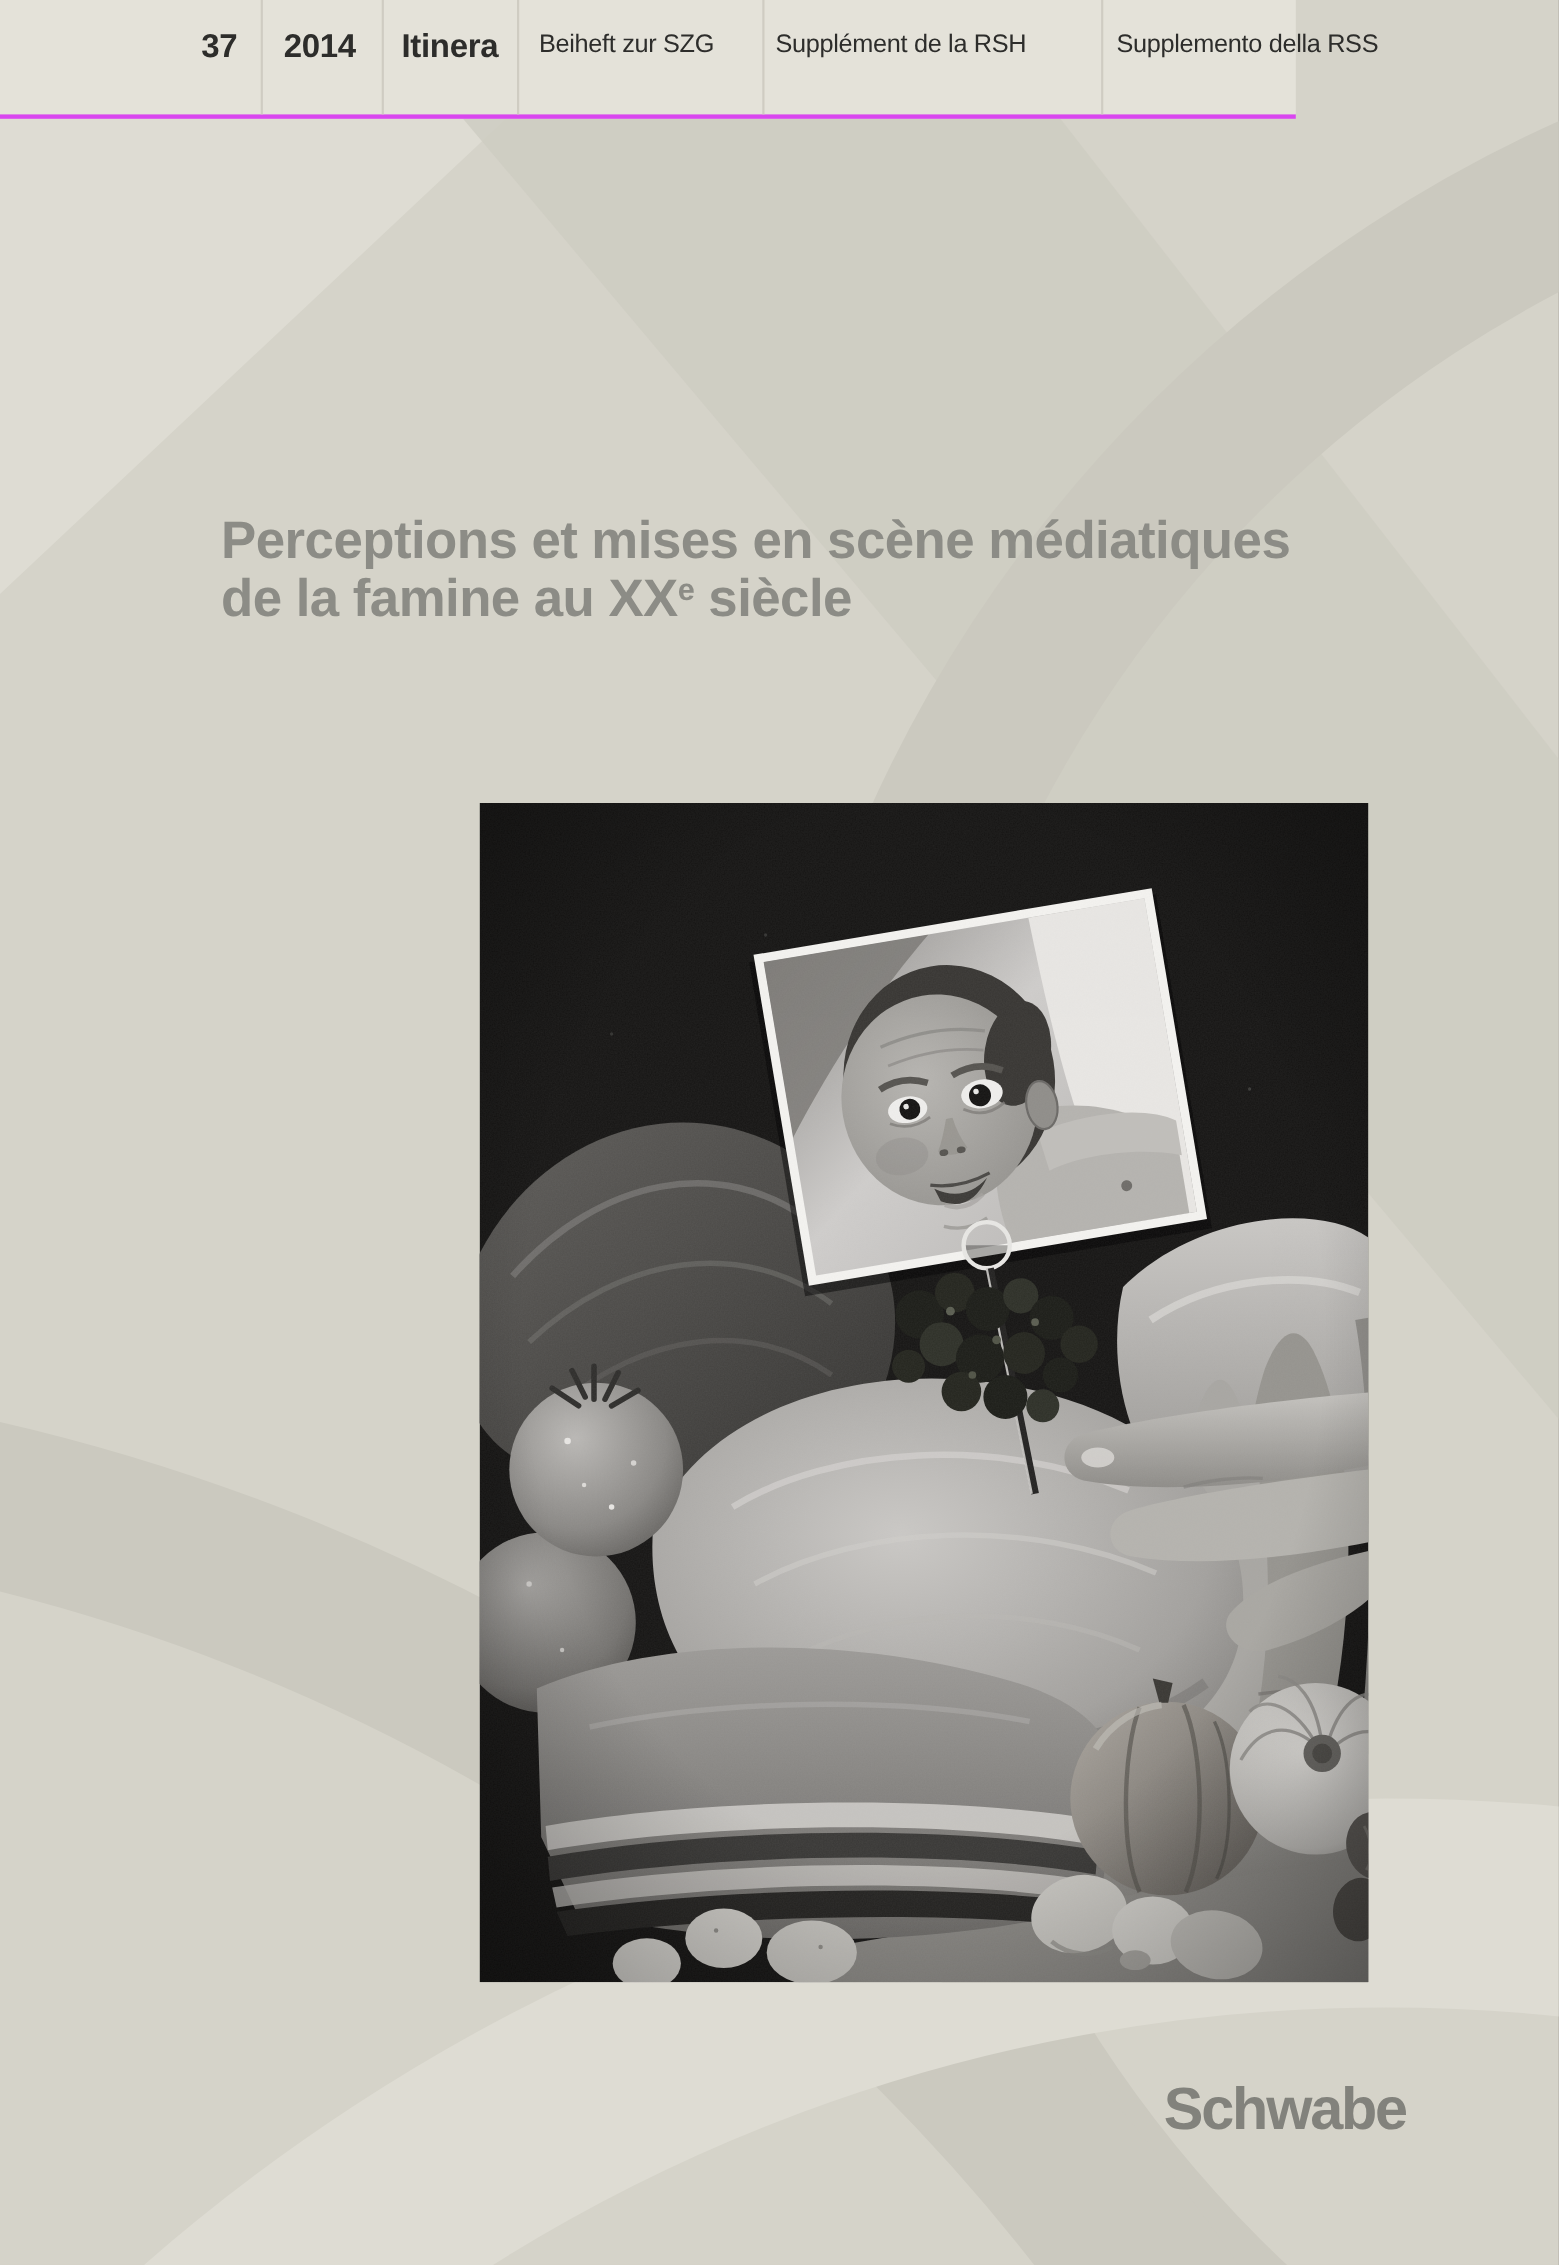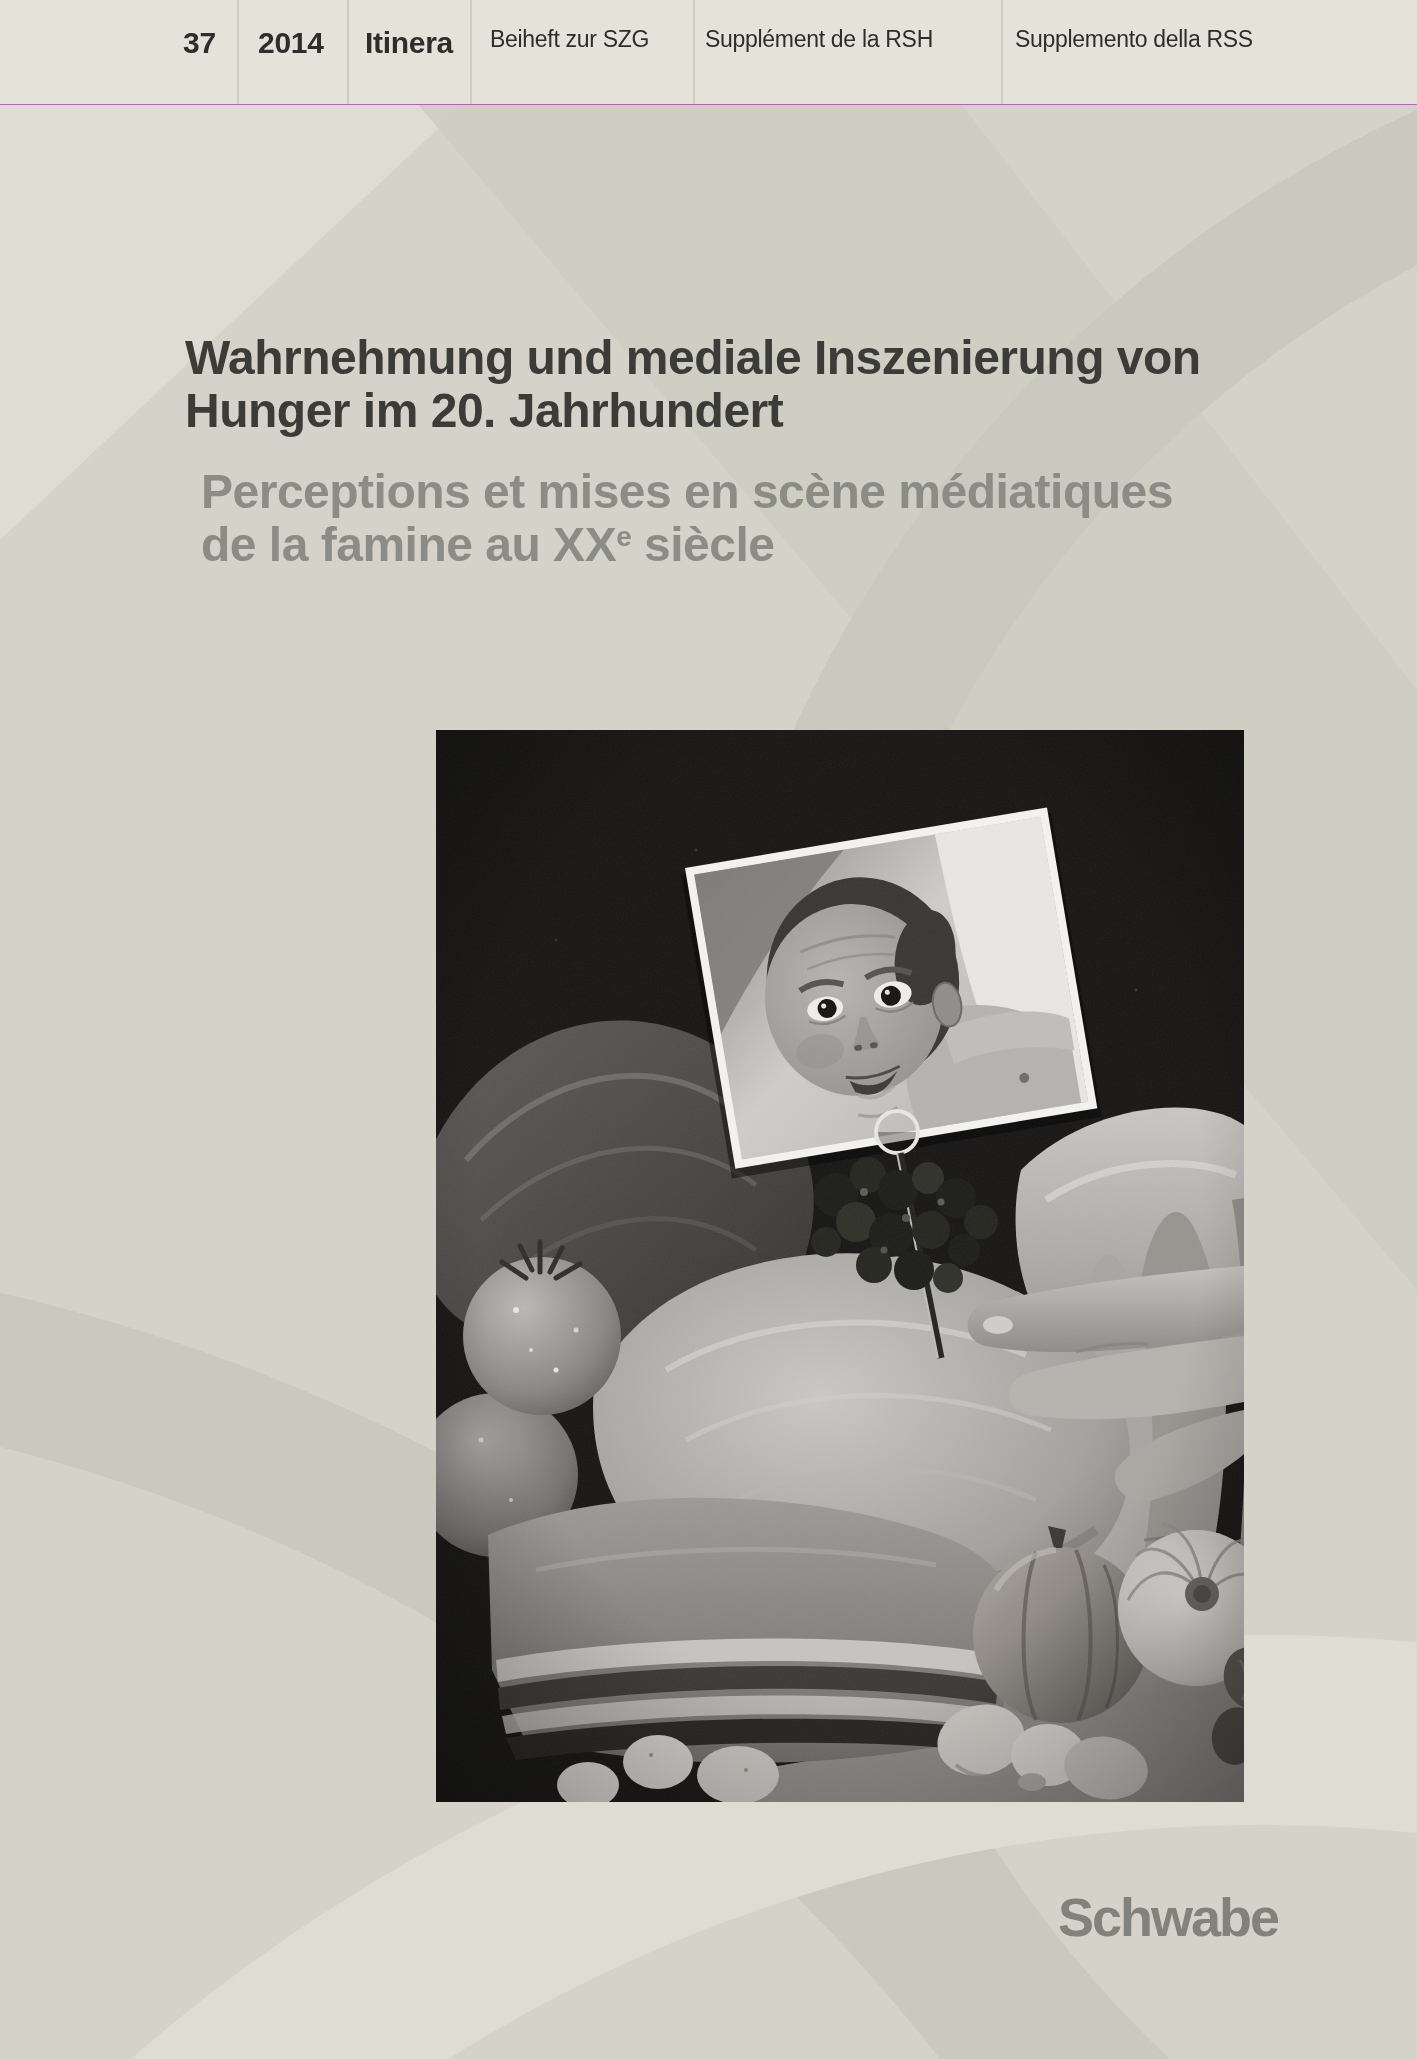--- a/index.html
+++ b/index.html
@@ -4,22 +4,22 @@
 <style>
   html,body{margin:0;padding:0;background:#9a9890;}
   .page{
     position:relative;width:1417px;height:2059px;margin:0 auto;
     background:#d5d3c9;overflow:hidden;
     font-family:"Liberation Sans","DejaVu Sans",sans-serif;
   }
   .bg-art{position:absolute;left:0;top:0;width:1417px;height:2059px;}
   
   .topbar{
-    position:absolute;left:0;top:0;width:1417px;height:104px;
-    background:#e4e2d9;border-bottom:1px solid #d946ef;
+    position:absolute;left:0;top:0;width:1178px;height:104px;
+    background:#e4e2d9;border-bottom:4px solid #d946ef;
   }
   .topbar .seg{
     position:absolute;top:26px;font-size:23px;color:#2d2d2b;
     letter-spacing:-0.3px;white-space:nowrap;
   }
   .topbar .seg.b{font-weight:bold;font-size:30px;}
   .topbar .divider{
     position:absolute;top:0;width:2px;height:104px;background:#cfccc2;
   }
   
@@ -77,23 +77,20 @@
     <div class="divider" style="left:347px"></div>
     <span class="seg b" style="left:365px">Itinera</span>
     <div class="divider" style="left:470px"></div>
     <span class="seg" style="left:490px">Beiheft zur SZG</span>
     <div class="divider" style="left:693px"></div>
     <span class="seg" style="left:705px">Supplément de la RSH</span>
     <div class="divider" style="left:1001px"></div>
     <span class="seg" style="left:1015px">Supplemento della RSS</span>
   </header>
 
-  <h1 class="title-de"><span>Wahrnehmung und mediale Inszenierung von</span><br>
-    <span>Hunger im 20. Jahrhundert</span>
-  </h1>
 
   <h2 class="title-fr"><span>Perceptions et mises en scène médiatiques</span><br>
     <span>de la famine au XX</span><span class="sup">e</span><span> siècle</span>
   </h2>
 
 
   <figure class="cover-photo">
     <svg viewBox="0 0 808 1072">
       <defs>
         <linearGradient id="gMeat" x1="0" y1="0" x2="1" y2="1">

